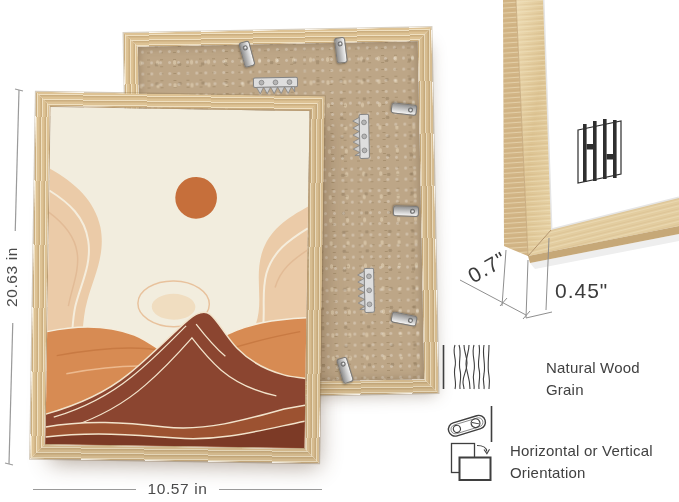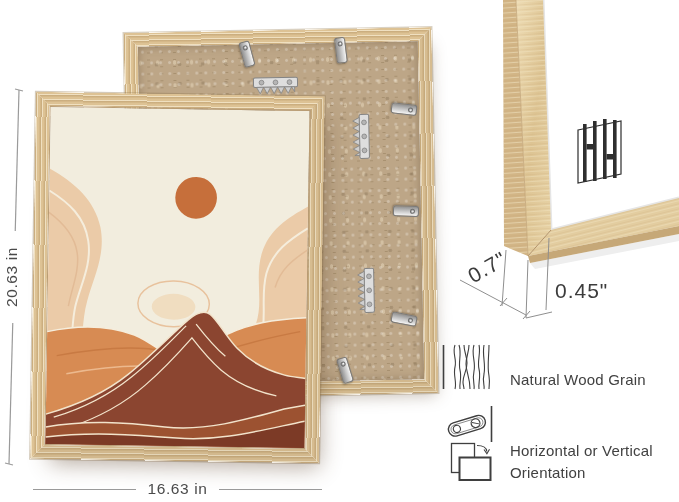--- a/index.html
+++ b/index.html
@@ -60,21 +60,21 @@
   .width-dim .dim-text{padding:0 12px;}
 
   
   .corner-svg{position:absolute;left:440px;top:0;width:239px;height:335px;z-index:1;}
   .dim-num{font-family:"Liberation Sans",sans-serif;font-size:21px;fill:#3c3c3c;letter-spacing:1px;}
 
   
   .feature-row{position:absolute;left:441px;width:236px;z-index:2;}
   .feature-row .ficon{position:absolute;left:0;top:0;}
   .feature-label{position:absolute;left:69px;font-size:15px;color:#414141;letter-spacing:.2px;line-height:1.45;}
-  .fr1{top:344px;height:46px;} .fr1 .feature-label{top:25px;}
+  .fr1{top:344px;height:46px;} .fr1 .feature-label{top:13px;margin-left:36px;}
   .fr2{top:404px;height:40px;} .fr2 .feature-label{top:10px;}
   .fr3{top:438px;height:46px;} .fr3 .feature-label{top:2px;width:175px;}
   .icon-stroke{stroke:#3f3f3f;fill:none;}
 </style>
 </head>
 <body>
 
 <div class="canvas">
 
   <div class="wood-frame back-frame">
@@ -161,21 +161,21 @@
 
   <svg class="height-dim-svg" viewBox="0 0 30 386">
     <line x1="19" y1="6" x2="9" y2="380" stroke="#9a9a9a" stroke-width="1.2"></line>
     <line x1="15" y1="5" x2="23" y2="7" stroke="#9a9a9a" stroke-width="1.2"></line>
     <line x1="5" y1="379" x2="13" y2="381" stroke="#9a9a9a" stroke-width="1.2"></line>
   </svg>
   <div class="height-dim-label dim-text">20.63 in</div>
 
   <div class="width-dim">
     <div class="dline"></div>
-    <div class="dim-text">16.63 in</div>
+    <div class="dim-text">10.57 in</div>
     <div class="dline"></div>
   </div>
 
   <svg class="corner-svg" viewBox="0 0 239 335">
     <defs>
       <linearGradient id="woodg" x1="0" y1="0" x2="1" y2="1">
         <stop offset="0" stop-color="#eedcb4"></stop>
           <stop offset=".5" stop-color="#ddc493"></stop>
           <stop offset="1" stop-color="#e8d4a8"></stop>
       </linearGradient>

